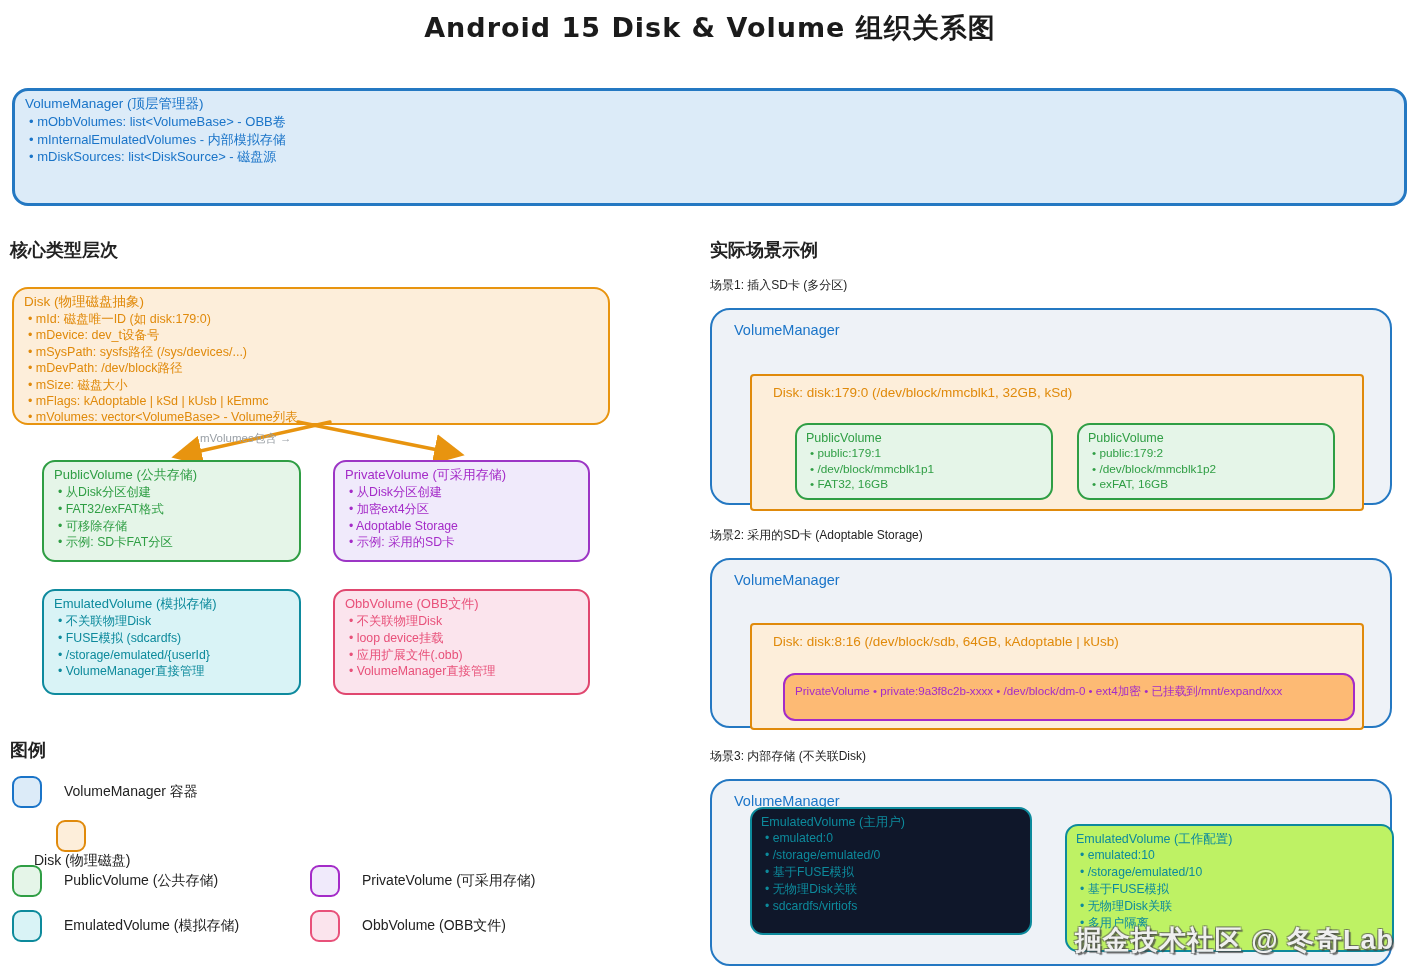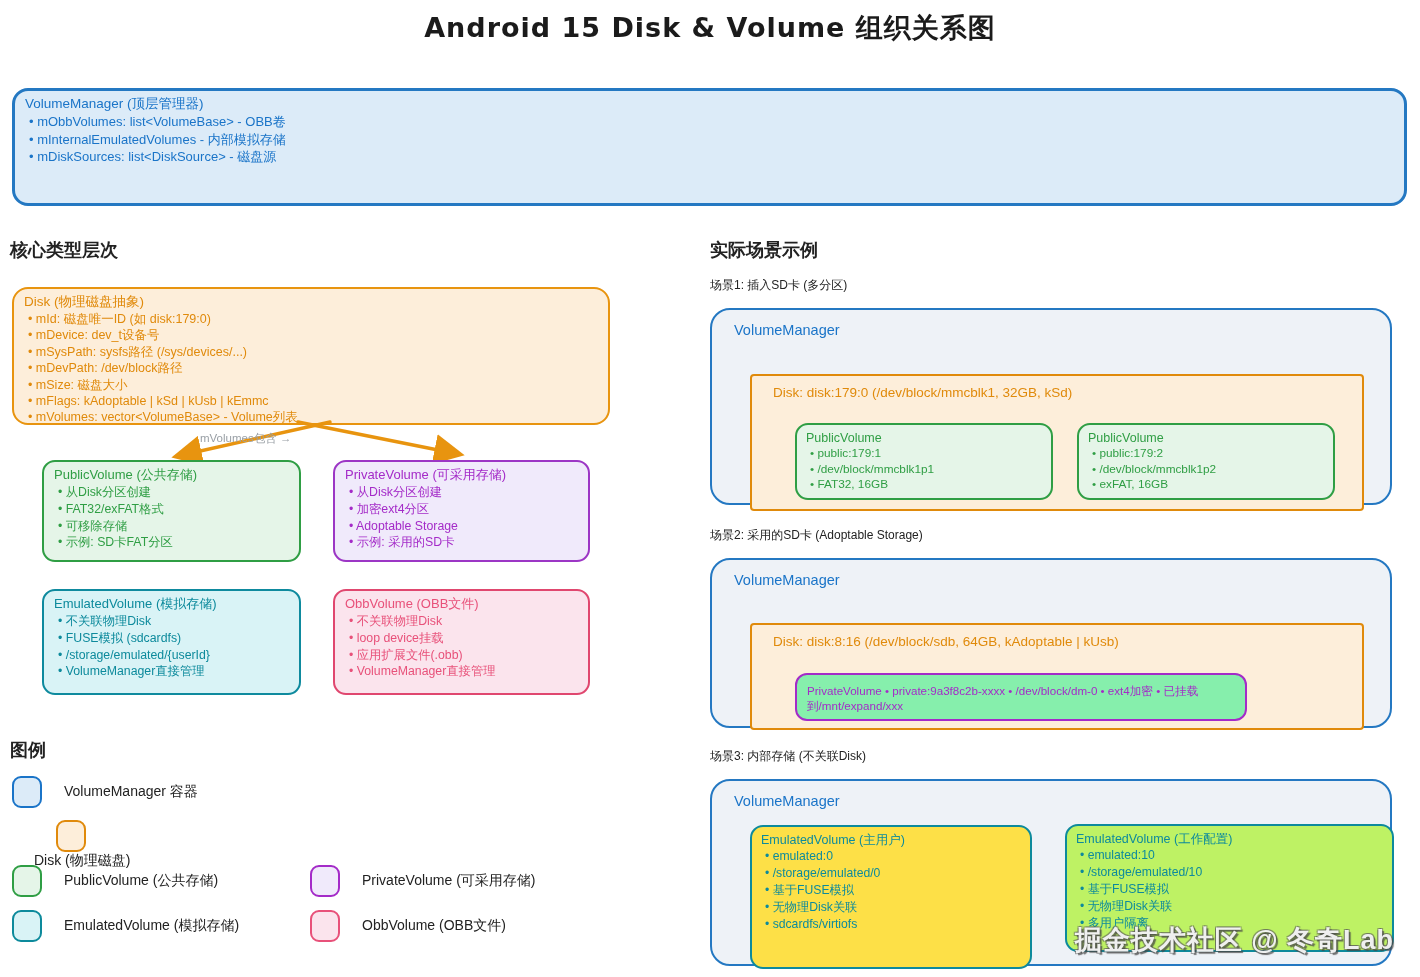--- a/index.html
+++ b/index.html
@@ -263,30 +263,30 @@
         </ul>
       </div>
     </div>
   </div>
 
   <div class="scenario-heading" style="left:710px; top:527px;">场景2: 采用的SD卡 (Adoptable Storage)</div>
   <div class="scenario" style="left:710px; top:558px; width:682px; height:170px;">
     <div class="vm-label">VolumeManager</div>
     <div class="inner-box orange" style="left:38px; top:43px; width:614px; height:107px; background:#fdeeda;">
       <div class="disk-label">Disk: disk:8:16  (/dev/block/sdb, 64GB, kAdoptable | kUsb)</div>
-      <div class="pill purple" style="left:43px; top:48px; width:452px; height:48px; background:#86efac;">
+      <div class="pill purple" style="left:31px; top:48px; width:572px; height:48px; background:#fdba74;">
         <span>PrivateVolume  • private:9a3f8c2b-xxxx • /dev/block/dm-0 • ext4加密 • 已挂载到/mnt/expand/xxx</span>
       </div>
     </div>
   </div>
 
   <div class="scenario-heading" style="left:710px; top:748px;">场景3: 内部存储 (不关联Disk)</div>
   <div class="scenario s3" style="left:710px; top:779px; width:682px; height:187px;">
     <div class="vm-label">VolumeManager</div>
-    <div class="vol-box teal" style="left:38px; top:44px; width:282px; height:144px; background:#fde047;">
+    <div class="vol-box teal" style="left:38px; top:26px; width:282px; height:128px; background:#0f172a;">
       <div class="box-title">EmulatedVolume (主用户)</div>
       <ul>
         <li>emulated:0</li>
         <li>/storage/emulated/0</li>
         <li>基于FUSE模拟</li>
         <li>无物理Disk关联</li>
         <li>sdcardfs/virtiofs</li>
       </ul>
     </div>
     <div class="vol-box teal" style="left:353px; top:43px; width:329px; height:128px; background:#bef264;">

